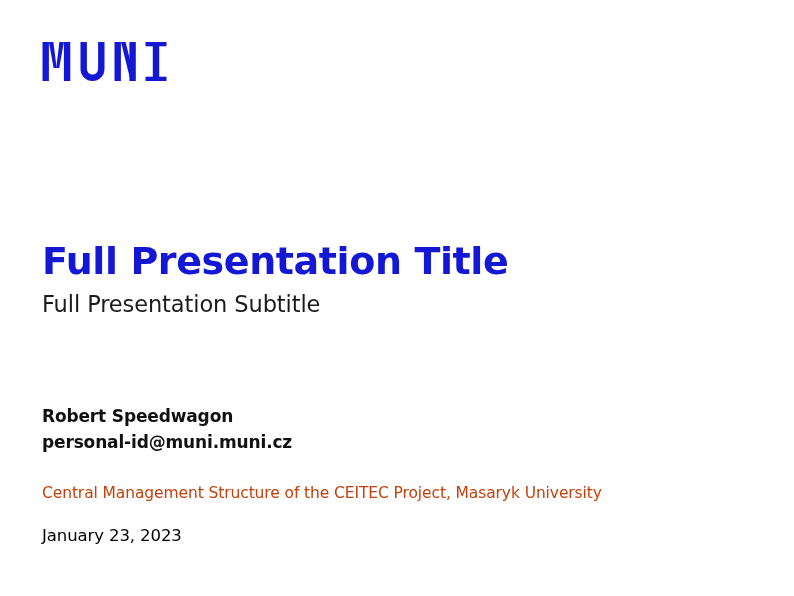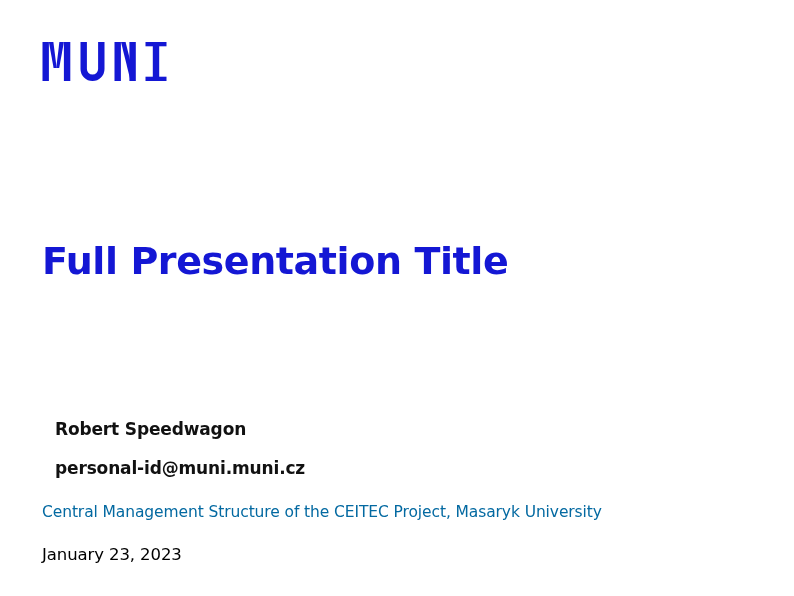--- a/index.html
+++ b/index.html
@@ -64,37 +64,37 @@
 
   
   .meta-block {
     position: absolute;
     left: 42px;
     top: 404px;
     width: 700px;
   }
   .author-name,
   .author-email {
-    margin: 13px;
+    margin: 0;
     font-family: "DejaVu Sans", "Liberation Sans", sans-serif;
     font-size: 17px;
     font-weight: bold;
     line-height: 1.52;
     letter-spacing: -0.15px;
     color: #111111;
     white-space: nowrap;
   }
   .affiliation {
-    margin: 20px 0 0 0;
+    margin: 27px 0 0 0;
     font-family: "DejaVu Sans", "Liberation Sans", sans-serif;
     font-size: 15.5px;
     font-weight: normal;
     line-height: 1.3;
     letter-spacing: -0.1px;
-    color: #0369a1;
+    color: #c2410c;
     white-space: nowrap;
   }
   .date-line {
     margin: 22px 0 0 0;
     font-family: "DejaVu Sans", "Liberation Sans", sans-serif;
     font-size: 16.5px;
     font-weight: normal;
     line-height: 1.3;
     letter-spacing: -0.1px;
     color: #000000;
@@ -125,20 +125,21 @@
 
         <rect x="103.5" y="0" width="21.0" height="4.3"></rect>
         <rect x="110.8" y="0" width="6.4" height="39"></rect>
         <rect x="103.5" y="34.7" width="21.0" height="4.3"></rect>
       </g>
     </svg>
   </div>
 
   <div class="title-block">
     <h1 class="slide-title">Full Presentation Title</h1>
+    <h2 class="slide-subtitle">Full Presentation Subtitle</h2>
   </div>
 
   <div class="meta-block">
     <p class="author-name">Robert Speedwagon</p>
     <p class="author-email">personal-id@muni.muni.cz</p>
     <p class="affiliation">Central Management Structure of the CEITEC Project, Masaryk University</p>
     <p class="date-line">January 23, 2023</p>
   </div>
 
 </div>

